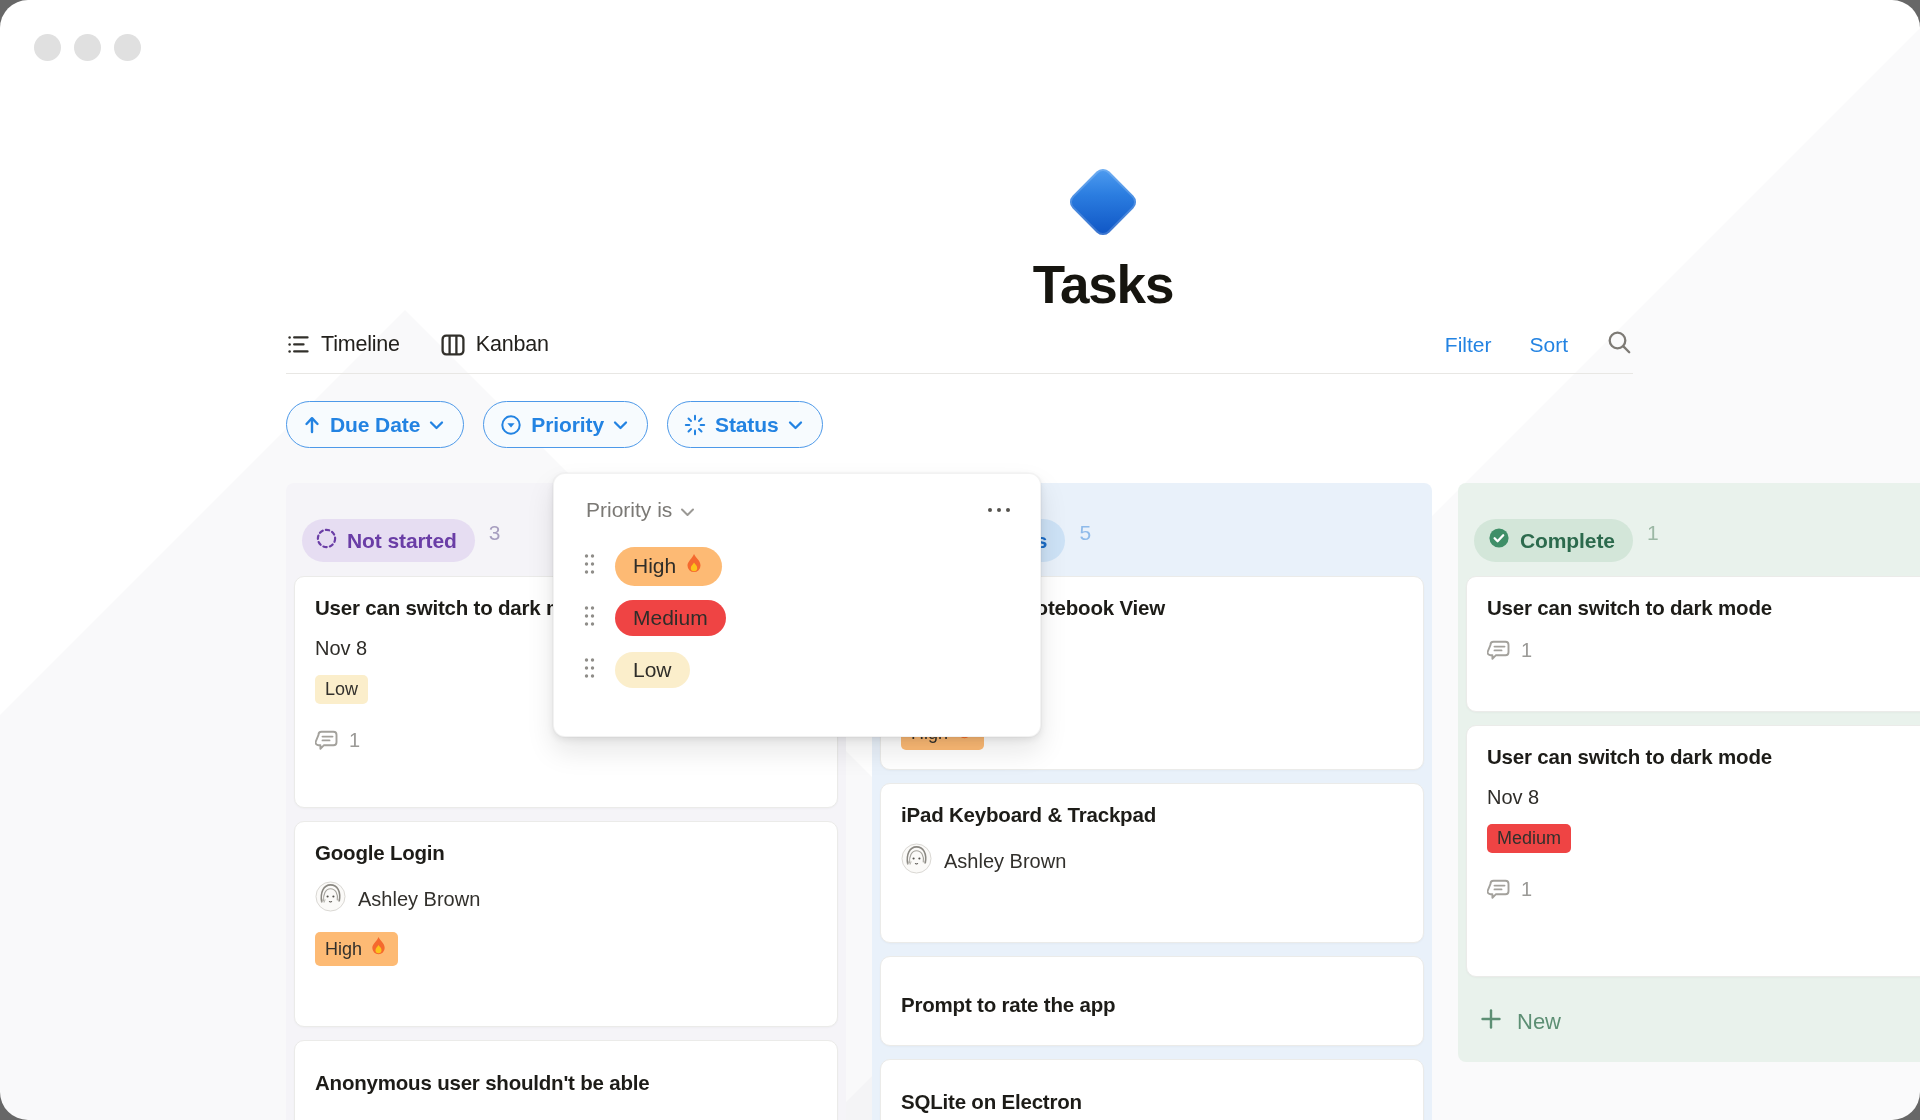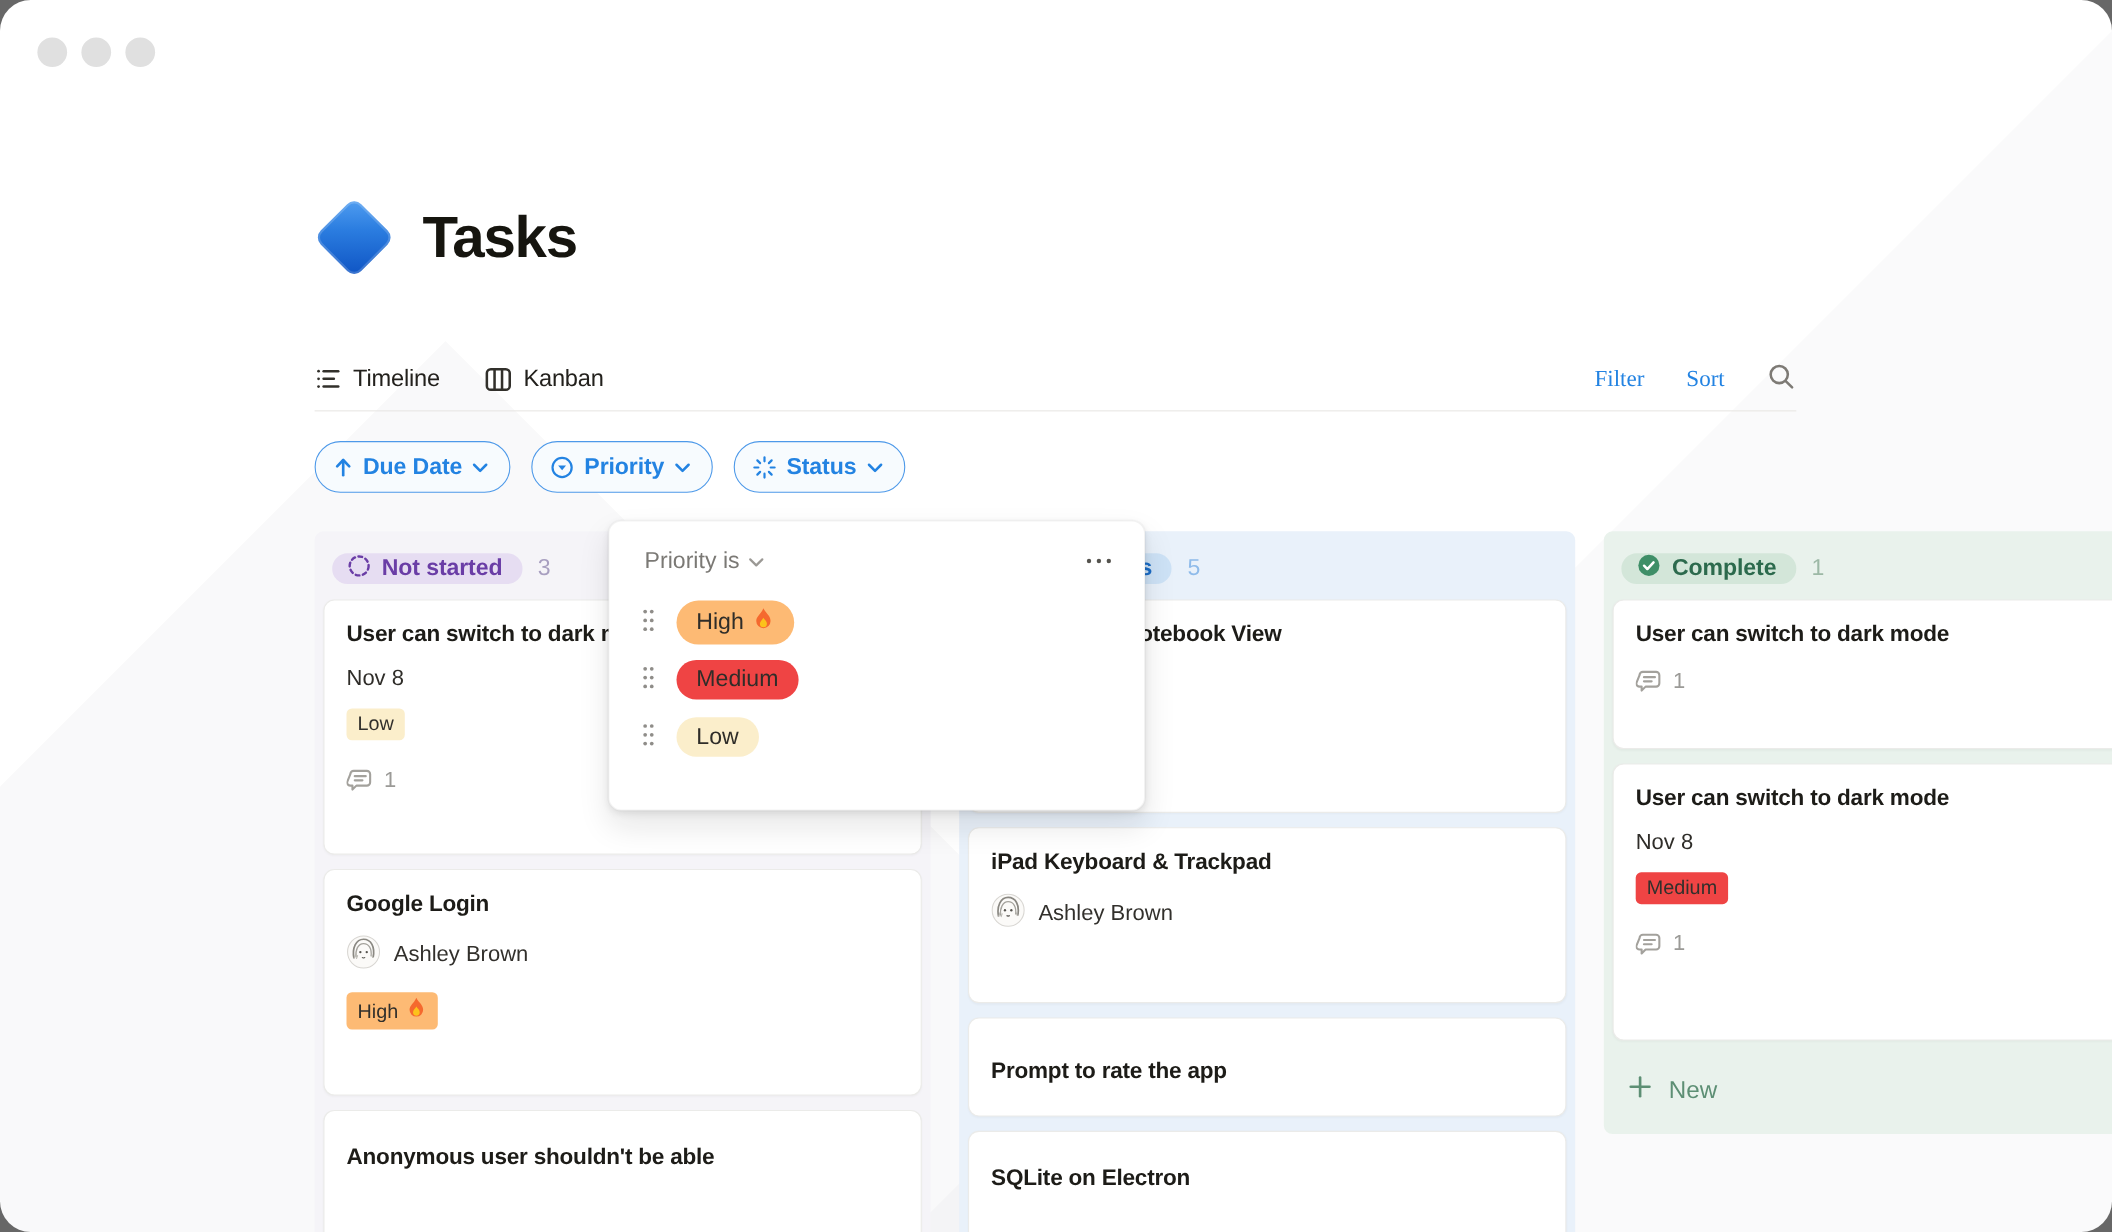--- a/index.html
+++ b/index.html
@@ -13,55 +13,55 @@
     clip-path: polygon(405px 310px, 2600px 2505px, -1790px 2505px); }
   .glare .tri-b { position:absolute; inset:0; background:rgba(20,20,40,0.020);
     clip-path: polygon(1948px 0px, 4200px 0px, 4200px 4200px, -252px 4200px, -252px 2200px); }
 
   .traffic { position:absolute; top:34px; left:34px; display:flex; gap:13px; z-index:5; }
   .traffic .dot { width:27px; height:27px; border-radius:50%; background:#e0e0e0; }
 
   .page { position:absolute; left:286px; top:0; right:0; z-index:10; }
 
   
-  .title-row { margin-top:176px; display:flex; align-items:center; gap:26px; height:80px; }
+  .title-row { margin-top:176px; display:flex; align-items:center; gap:26px; height:80px;flex-direction:column; }
   .diamond-wrap { width:72px; height:72px; display:flex; align-items:center; justify-content:center; }
   .diamond { width:52px; height:52px; border-radius:9px; transform:rotate(45deg);
     background:linear-gradient(135deg,#53a0f2 0%,#2b7de0 40%,#0d52c2 100%);
     box-shadow:inset 0 0 0 2px rgba(255,255,255,0.18); }
   .page-title { font-size:53px; font-weight:700; color:#16150f; letter-spacing:-1.2px; }
 
   
   .tabs-row { margin-top:60px; width:1347px; height:58px; display:flex; align-items:center;
     border-bottom:1px solid #e8e7e4; position:relative; }
   .tab { display:flex; align-items:center; gap:10px; height:100%; position:relative; cursor:pointer; margin-right:40px; }
   .tab .tab-label { font-size:21.5px; color:#23211d; font-weight:500; letter-spacing:-0.2px; }
   .tab.active::after { content:""; position:absolute; left:0; right:0; bottom:-2px; height:3.5px; background:#32302b; border-radius:2px; }
   .tab svg { display:block; }
 
-  .tabs-actions { margin-left:auto; display:flex; align-items:center; gap:38px;font-family:Liberation Serif, serif; }
+  .tabs-actions { margin-left:auto; display:flex; align-items:center; gap:38px; }
   .link-btn { font-size:21px; color:#2383e2; font-weight:500; cursor:pointer; }
 
   
   .chips-row { margin-top:27px; display:flex; gap:19px; }
   .chip { height:47px; display:inline-flex; align-items:center; gap:9px; padding:0 19px 0 16px;
     border:1.5px solid #4d99e9; border-radius:25px; background:#f7fbfe; color:#2383e2;
     font-size:21px; font-weight:600; cursor:pointer; letter-spacing:-0.1px; }
   .chip svg { display:block; }
 
   
   .board { margin-top:35px; display:flex; gap:26px; align-items:flex-start; }
   .column { width:560px; border-radius:8px; padding:8px; flex-shrink:0; }
   .col-notstarted { background:#f5f4f8; min-height:648px; }
   .col-inprogress { background:#e9f1fa; min-height:648px; }
   .col-complete   { background:#e9f2ec; }
 
   .col-header { display:flex; align-items:center; padding:12px 8px 14px 8px; }
-  .status-pill { display:inline-flex; align-items:center; gap:9px; height:28px; padding:0 18px 0 13px;
-    border-radius:22px; font-size:21px; font-weight:600; letter-spacing:-0.1px; }
+  .status-pill { display:inline-flex; align-items:center; gap:9px; height:43px; padding:0 18px 0 13px;
+    border-radius:22px; font-size:21px; font-weight:600; letter-spacing:-0.1px;margin-top:16px; }
   .status-purple { background:#e6ddf2; color:#6a3da6; }
   .status-blue   { background:#cde2f6; color:#1b6cc7; }
   .status-green  { background:#d3e6d9; color:#2c6a4d; }
   .col-count { margin-left:14px; font-size:21px; font-weight:500; }
   .count-purple { color:#a89fc0; } .count-blue { color:#8fbbea; } .count-green { color:#9cb8a5; }
 
   .card { background:#ffffff; border:1px solid #ebebe9; border-radius:10px;
     box-shadow:0 1px 2px rgba(15,15,15,0.03); padding:19px 20px; margin-bottom:13px;
     display:flex; flex-direction:column; align-items:flex-start; cursor:pointer; }
   .card-title { font-size:20.5px; font-weight:600; color:#1d1c18; letter-spacing:-0.2px; white-space:nowrap; }

